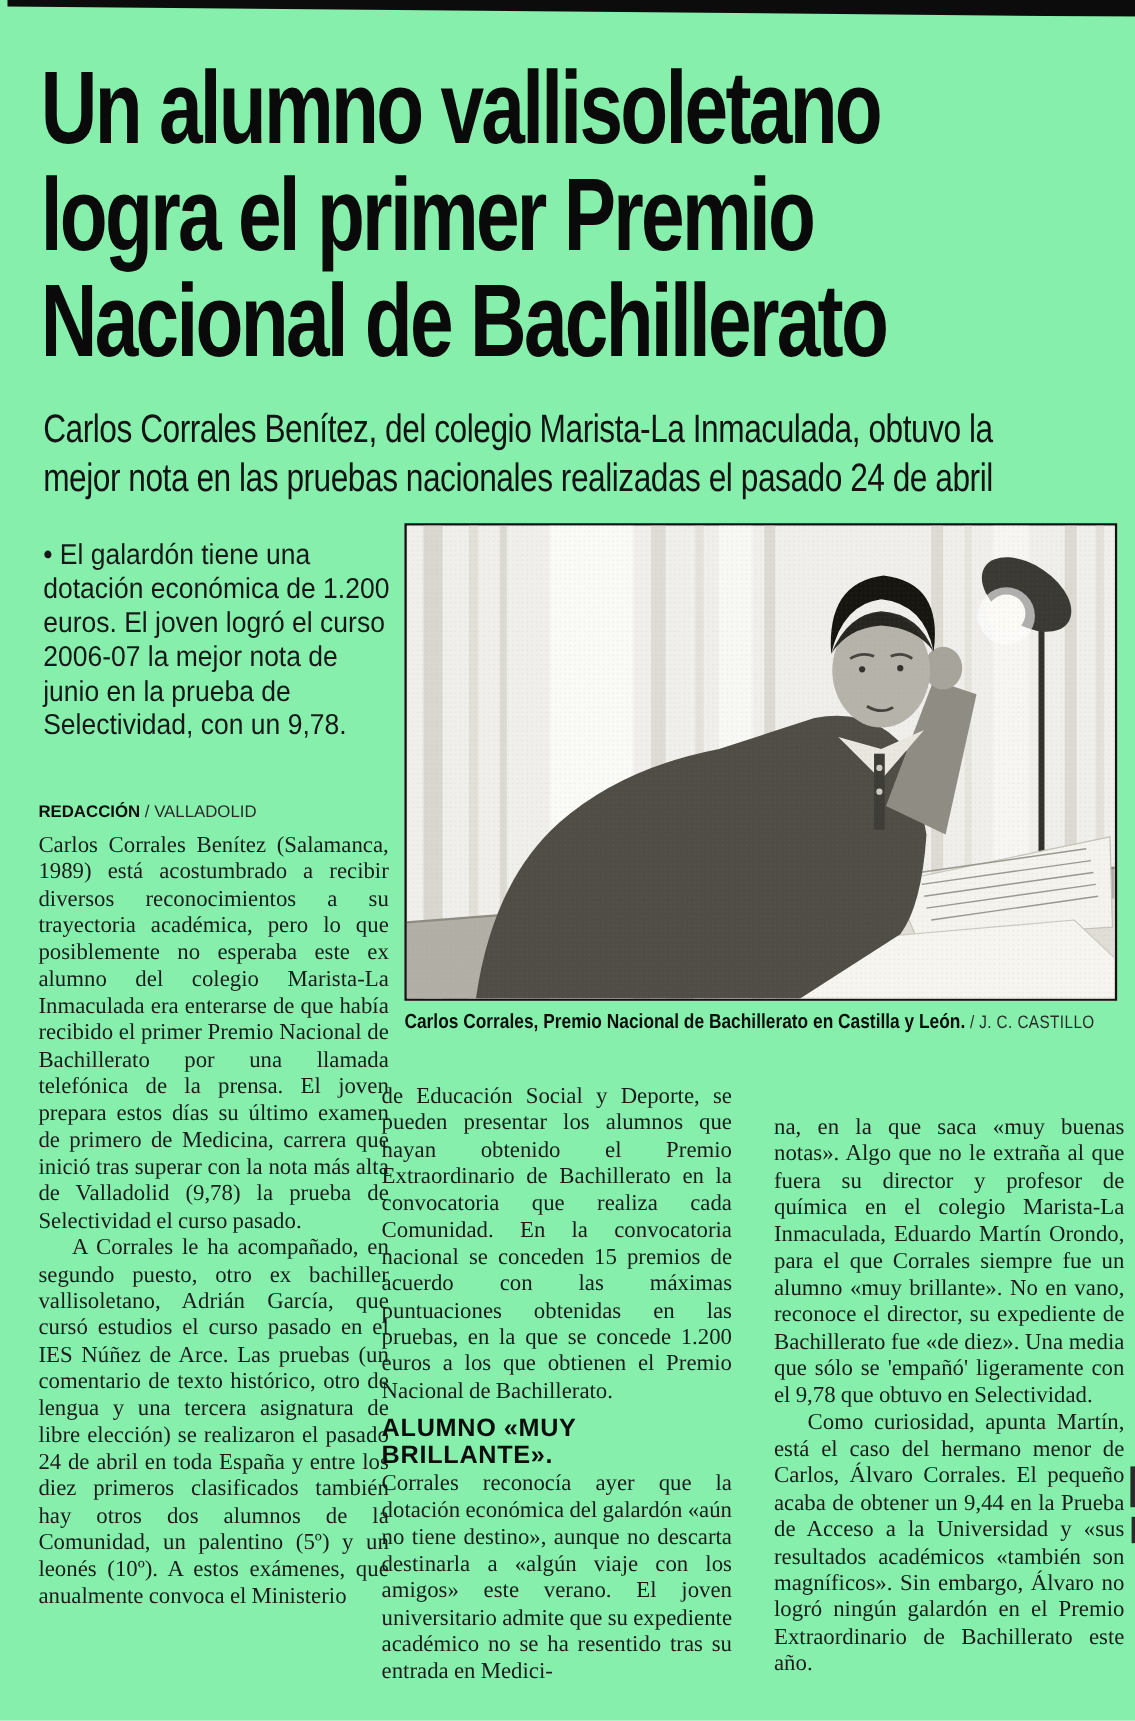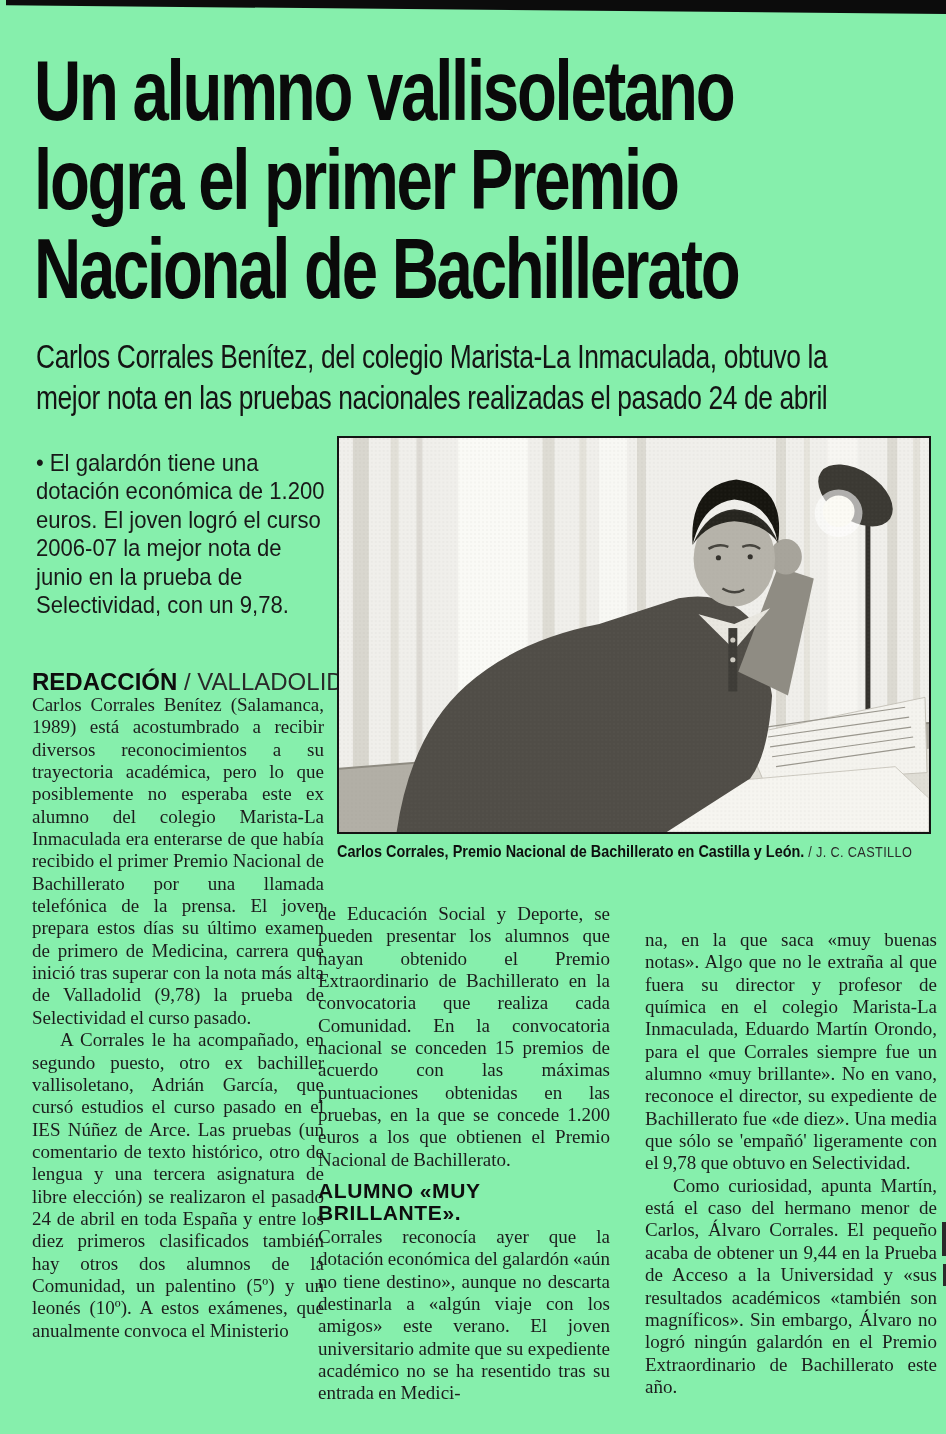--- a/index.html
+++ b/index.html
@@ -16,21 +16,21 @@
             font-weight:bold;font-size:86px;line-height:89px;letter-spacing:-3px;color:#0a0a0a;}
   .headline div{white-space:nowrap;}
 
   .subtitle{position:absolute;left:36px;top:336px;width:1110px;transform:scaleX(0.80);
             font-size:33px;line-height:41px;letter-spacing:-0.5px;color:#141414;}
   .subtitle div{white-space:nowrap;}
 
   .lead{position:absolute;left:36px;top:449px;width:316px;transform:scaleX(0.92);
         font-size:24px;line-height:28.4px;color:#181818;}
 
-  .byline{position:absolute;left:32px;top:668px;font-size:24px;color:#222;}
+  .byline{position:absolute;left:32px;top:668px;font-size:14px;color:#222;}
   .byline .author{font-weight:bold;color:#0e0e0e;}
   .byline .loc{font-weight:normal;color:#2a2a2a;}
 
   .col{position:absolute;width:292px;font-family:"Liberation Serif",serif;
        font-size:19px;line-height:22.35px;text-align:justify;color:#1c1c1c;word-spacing:-0.4px;}
   .col p{margin:0;}
   .col p.indent{text-indent:28px;}
   .col-left{left:32px;top:694px;}
   .col-mid{left:318px;top:903px;}
   .col-right{left:645px;top:903px;margin-top:26px;}

